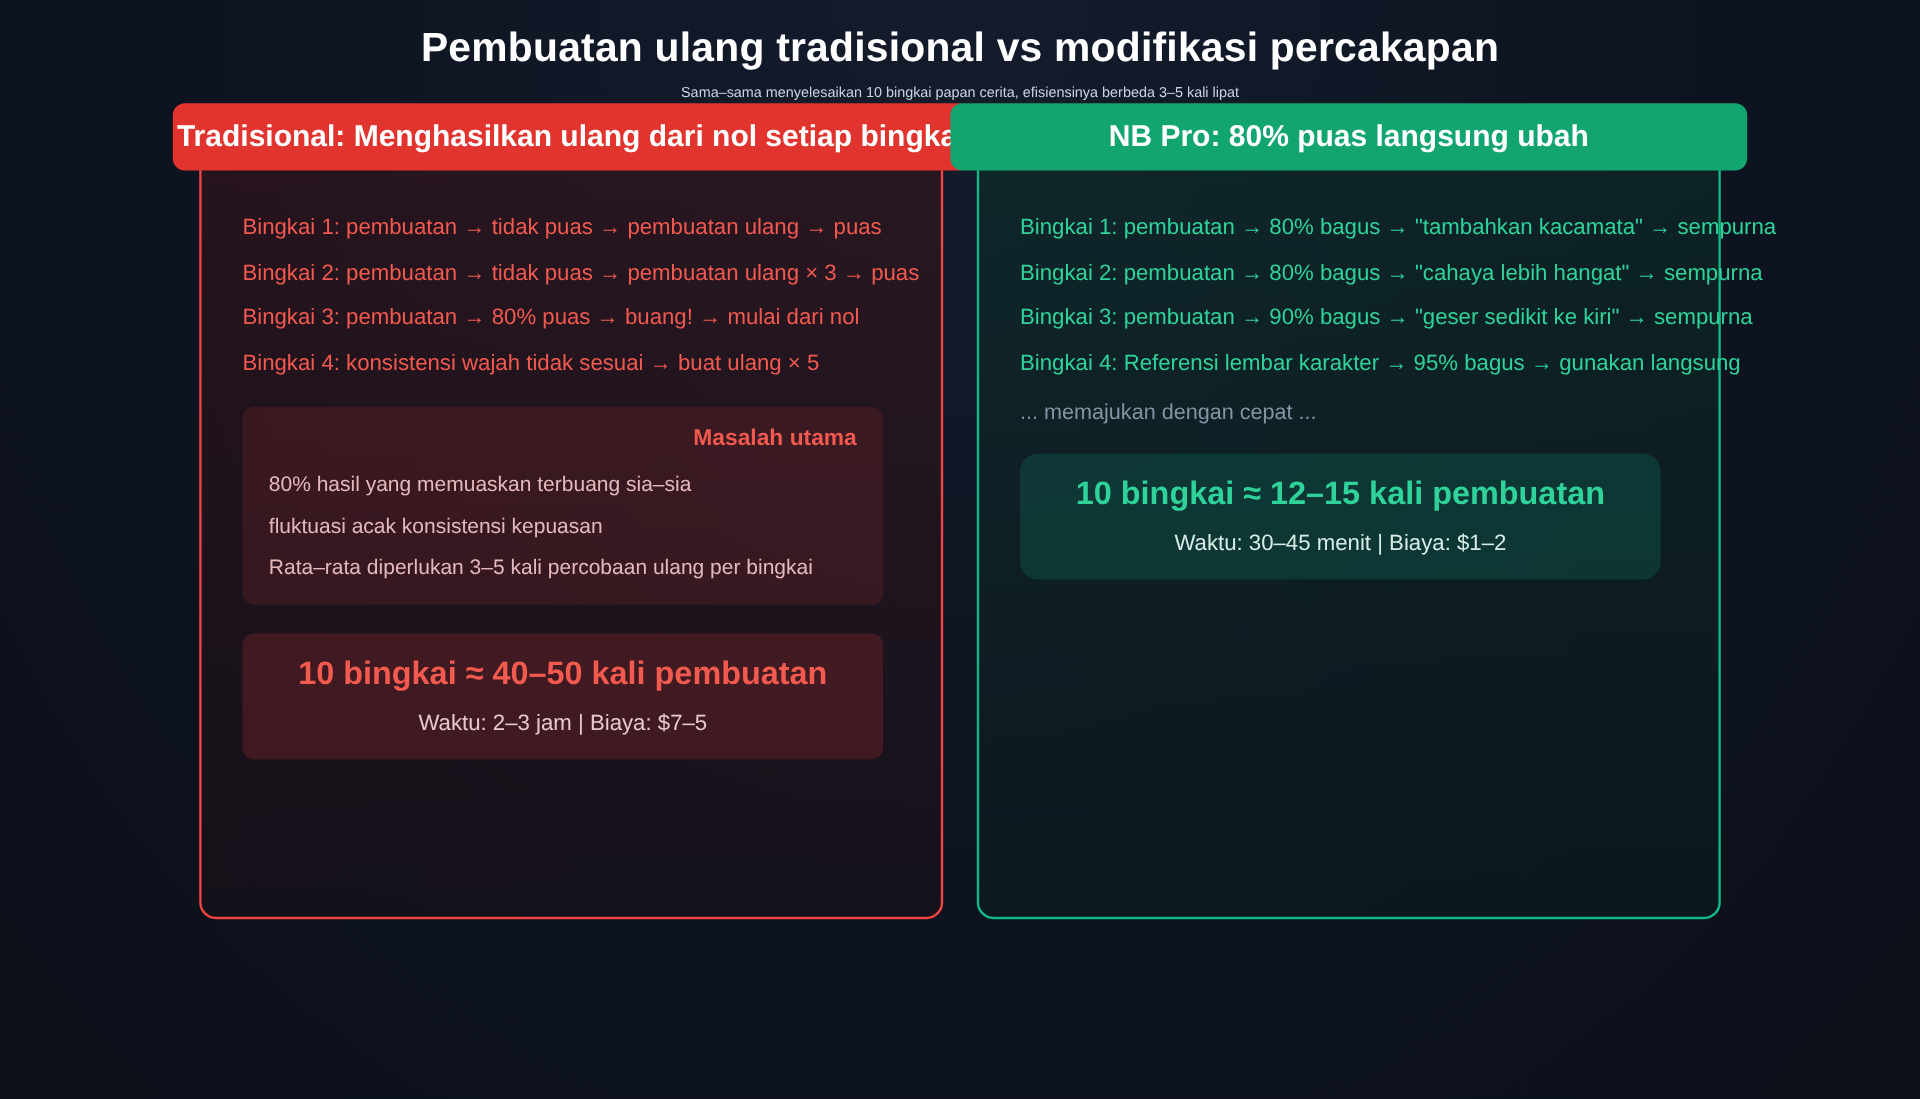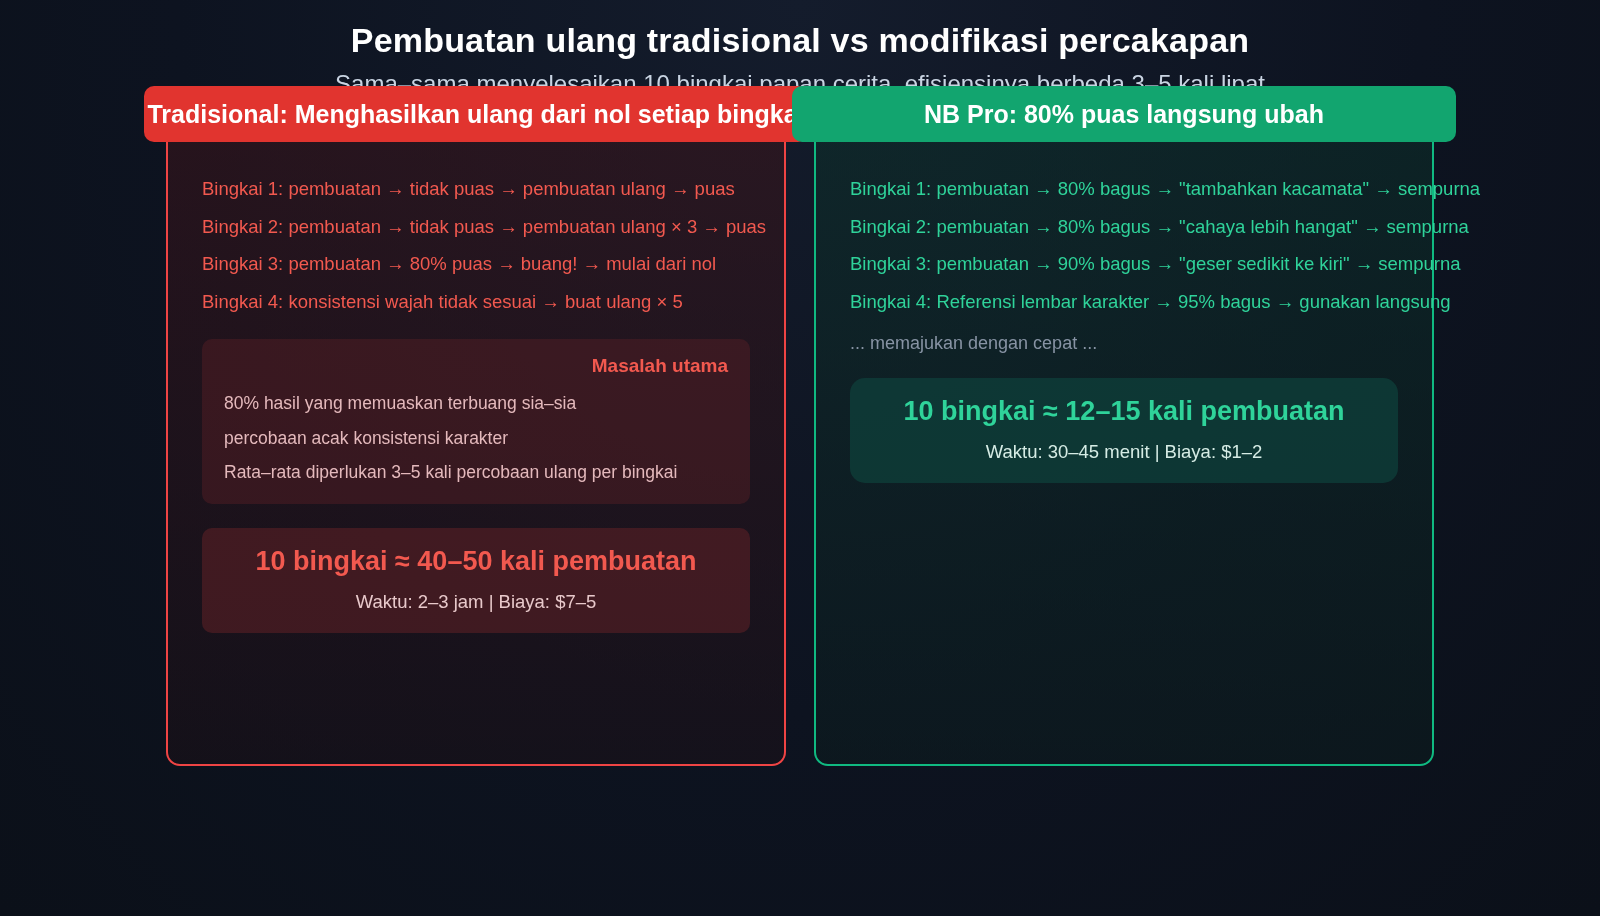--- a/index.html
+++ b/index.html
@@ -28,21 +28,21 @@
   }
   .title {
     font-size: 34px;
     font-weight: bold;
     color: #ffffff;
     letter-spacing: 0.2px;
     margin: 0;
     line-height: 1.3;
   }
   .subtitle {
-    font-size: 24px;
+    font-size: 12px;
     color: #c9d4e2;
     margin-top: 8px;
     font-weight: normal;
   }
 
   .columns {
     position: absolute;
     top: 116px;
     left: 0;
     width: 1600px;
@@ -85,21 +85,21 @@
     overflow: visible;
   }
   .card.bad .card-header {
     background: #e1342f;
   }
   .card.good .card-header {
     background: #12a56f;
   }
 
   .card-body {
-    padding: 62px 34px 20px 34px;
+    padding: 62px 48px 20px 34px;
   }
 
   .flow-line {
     font-size: 18.5px;
     line-height: 1.0;
     margin-bottom: 19px;
     white-space: nowrap;
   }
   .card.bad .flow-line { color: #f2594f; }
   .card.good .flow-line { color: #2fd39a; }
@@ -181,21 +181,21 @@
       <div class="card-header">Tradisional: Menghasilkan ulang dari nol setiap bingkai</div>
       <div class="card-body">
         <div class="flow-line">Bingkai 1: pembuatan → tidak puas → pembuatan ulang → puas</div>
         <div class="flow-line">Bingkai 2: pembuatan → tidak puas → pembuatan ulang × 3 → puas</div>
         <div class="flow-line">Bingkai 3: pembuatan → 80% puas → buang! → mulai dari nol</div>
         <div class="flow-line">Bingkai 4: konsistensi wajah tidak sesuai → buat ulang × 5</div>
 
         <div class="panel">
           <div class="panel-title">Masalah utama</div>
           <div class="panel-item">80% hasil yang memuaskan terbuang sia–sia</div>
-          <div class="panel-item">percobaan acak konsistensi karakter</div>
+          <div class="panel-item">fluktuasi acak konsistensi kepuasan</div>
           <div class="panel-item">Rata–rata diperlukan 3–5 kali percobaan ulang per bingkai</div>
         </div>
 
         <div class="total">
           <div class="total-main">10 bingkai ≈ 40–50 kali pembuatan</div>
           <div class="total-sub">Waktu: 2–3 jam | Biaya: $7–5</div>
         </div>
       </div>
     </div>
 

